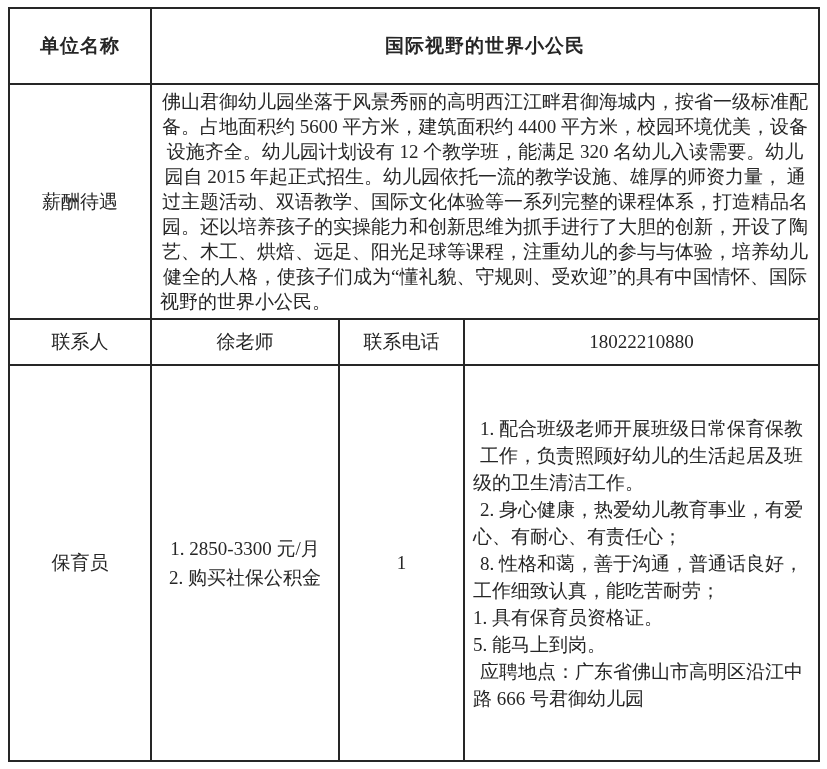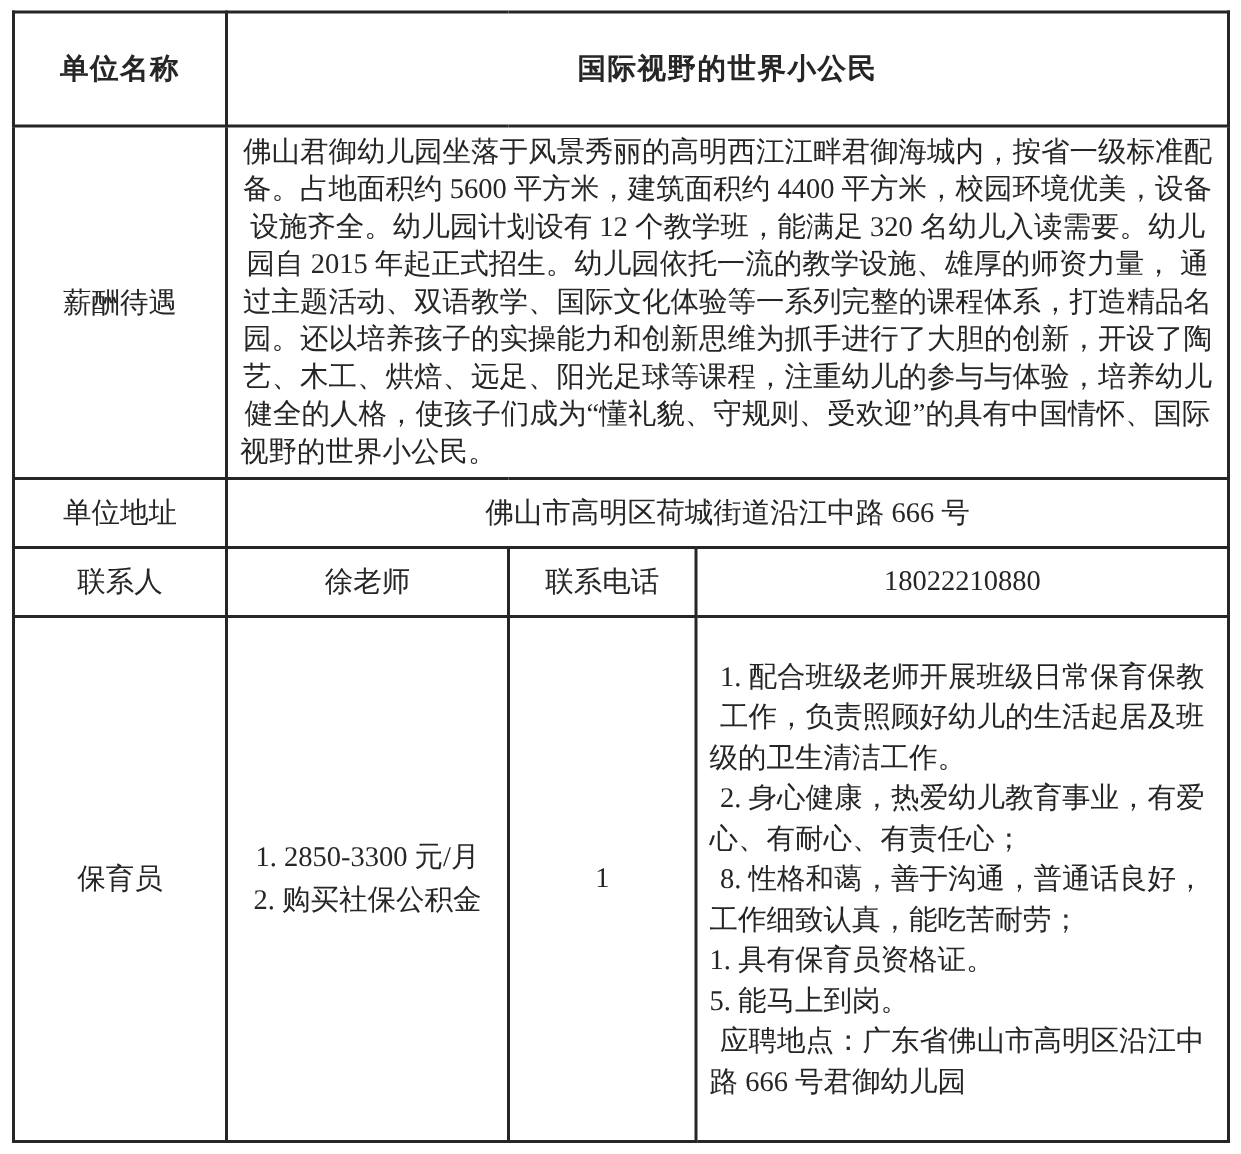--- a/index.html
+++ b/index.html
@@ -81,24 +81,20 @@
         <tr style="height:76px">
       <td class="bold-cell">单位名称</td>
       <td colspan="3" class="bold-cell">国际视野的世界小公民</td>
     </tr>
 
     <tr style="height:232px">
       <td>薪酬待遇</td>
       <td colspan="3" class="intro-cell">佛山君御幼儿园坐落于风景秀丽的高明西江江畔君御海城内，按省一级标准配备。占地面积约 5600 平方米，建筑面积约 4400 平方米，校园环境优美，设备设施齐全。幼儿园计划设有 12 个教学班，能满足 320 名幼儿入读需要。幼儿园自 2015 年起正式招生。幼儿园依托一流的教学设施、雄厚的师资力量， 通过主题活动、双语教学、国际文化体验等一系列完整的课程体系，打造精品名园。还以培养孩子的实操能力和创新思维为抓手进行了大胆的创新，开设了陶艺、木工、烘焙、远足、阳光足球等课程，注重幼儿的参与与体验，培养幼儿健全的人格，使孩子们成为“懂礼貌、守规则、受欢迎”的具有中国情怀、国际视野的世界小公民。</td>
     </tr>
 
-    <tr style="height:46px">
-      <td>单位地址</td>
-      <td colspan="3" class="left-cell">佛山市高明区荷城街道沿江中路 666 号</td>
-    </tr>
 
     <tr style="height:46px">
       <td>联系人</td>
       <td>徐老师</td>
       <td>联系电话</td>
       <td>18022210880</td>
     </tr>
 
 
     <tr>

